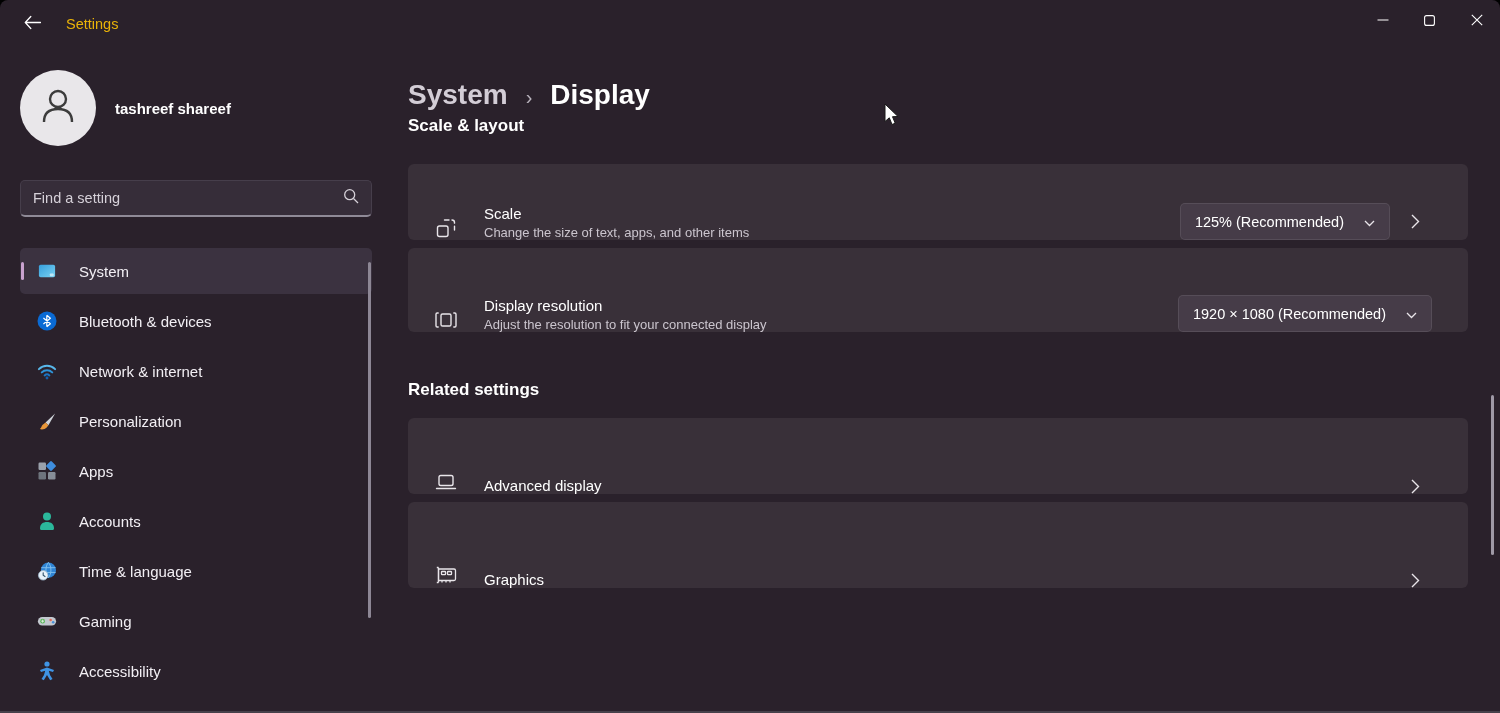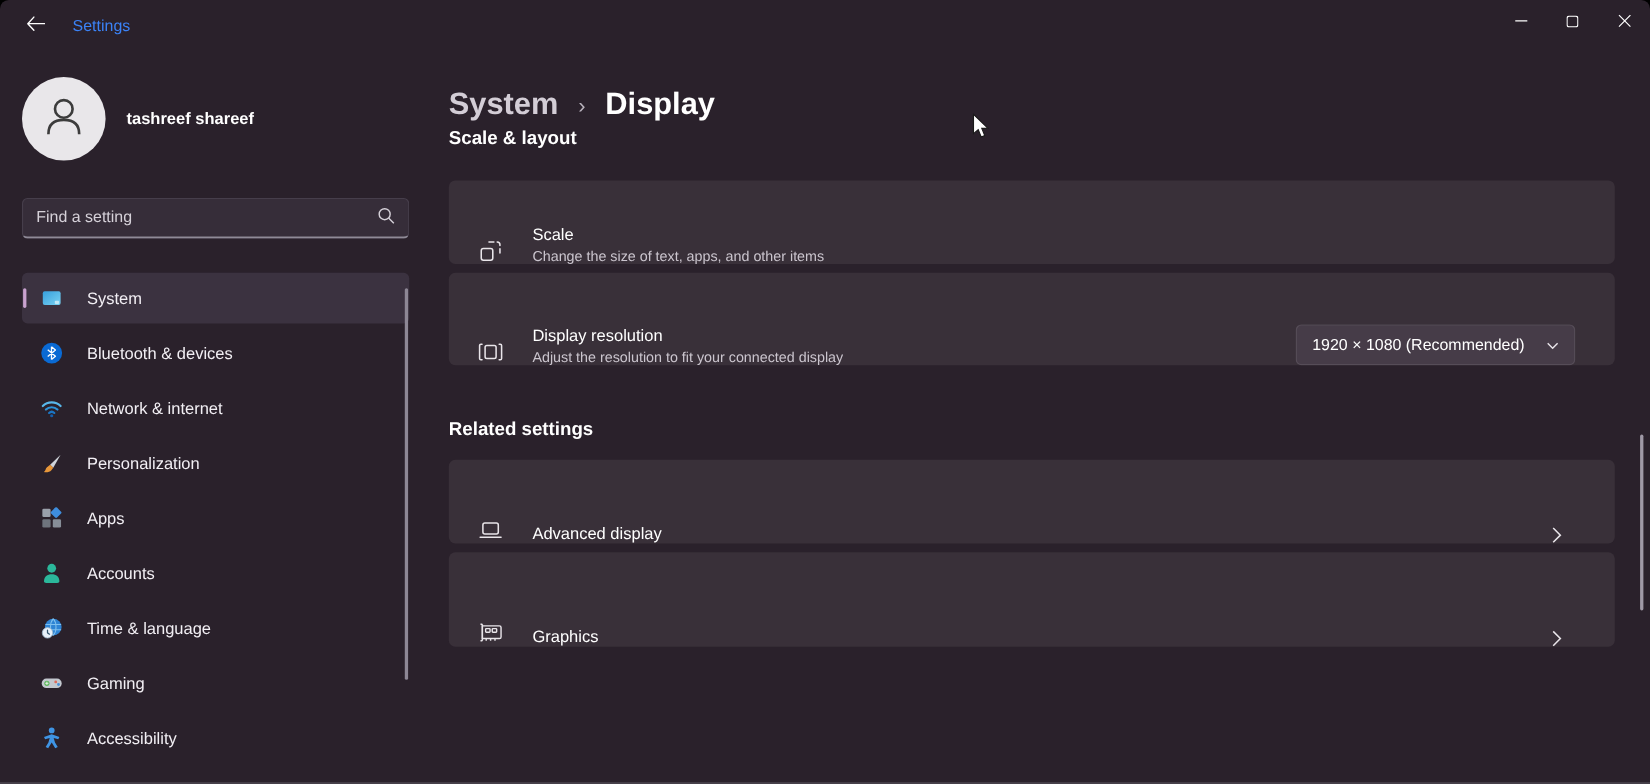--- a/index.html
+++ b/index.html
@@ -7,21 +7,21 @@
     font-family:"Liberation Sans", sans-serif; }
   .window { position:absolute; inset:0; background:#2a212b;
     border-radius:8px 8px 0 0; overflow:hidden; color:#fff;
     border-bottom:2px solid #46404a; }
 
   
   .titlebar { position:absolute; top:0; left:0; right:0; height:48px;
     display:flex; align-items:center; }
   .back-btn { width:40px; height:34px; margin-left:12px; display:flex;
     align-items:center; justify-content:center; border-radius:5px; cursor:pointer; }
-  .app-title { margin-left:14px; font-size:14.5px; color:#3b82f6; }
+  .app-title { margin-left:14px; font-size:14.5px; color:#eab308; }
   .caption-btns { position:absolute; right:0; top:0; height:42px; display:flex; }
   .caption-btn { width:47px; height:42px; display:flex; align-items:center;
     justify-content:center; cursor:pointer; }
 
   
   .sidebar { position:absolute; top:48px; left:0; width:390px; bottom:0; }
   .user-row { position:absolute; top:22px; left:20px; display:flex; align-items:center; }
   .avatar { width:76px; height:76px; border-radius:50%; background:#e9e7ea;
     display:flex; align-items:center; justify-content:center; }
   .user-name { margin-left:19px; font-size:15px; font-weight:bold; color:#fff; }
@@ -265,20 +265,35 @@
         <div class="cicon">
           <svg width="24" height="24" viewBox="0 0 24 24" fill="none" stroke="#e9e5ea" stroke-width="1.4">
             <rect x="3.5" y="10" width="10.5" height="10.5" rx="2"></rect>
             <path d="M10.5 4 h7.5 a2.5 2.5 0 0 1 2.5 2.5 V14" stroke-linecap="round" stroke-dasharray="4.5 3"></path>
           </svg>
         </div>
         <div class="ctext">
           <div class="ctitle">Scale</div>
           <div class="csub">Change the size of text, apps, and other items</div>
         </div>
+        <div class="controls">
+          <div class="dropdown">
+            <span class="dval">125% (Recommended)</span>
+            <span>
+              <svg width="11" height="7" viewBox="0 0 11 7" fill="none" stroke="#e9e5ea" stroke-width="1.3">
+                  <path d="M1 1 L5.5 5.5 L10 1"></path>
+                </svg>
+            </span>
+          </div>
+          <div class="chev-right">
+            <svg width="9" height="15" viewBox="0 0 9 15" fill="none" stroke="#e9e5ea" stroke-width="1.4">
+                <path d="M1 1 L7.5 7.5 L1 14"></path>
+              </svg>
+          </div>
+        </div>
       </div>
 
       <div class="card h84">
         <div class="cicon">
           <svg width="24" height="24" viewBox="0 0 24 24" fill="none" stroke="#e9e5ea" stroke-width="1.4">
             <rect x="7" y="6" width="10" height="12" rx="1.6"></rect>
             <path d="M4.2 5 H3.2 A1.2 1.2 0 0 0 2 6.2 V17.8 A1.2 1.2 0 0 0 3.2 19 H4.2" stroke-linecap="round"></path>
             <path d="M19.8 5 H20.8 A1.2 1.2 0 0 1 22 6.2 V17.8 A1.2 1.2 0 0 1 20.8 19 H19.8" stroke-linecap="round"></path>
           </svg>
         </div>

